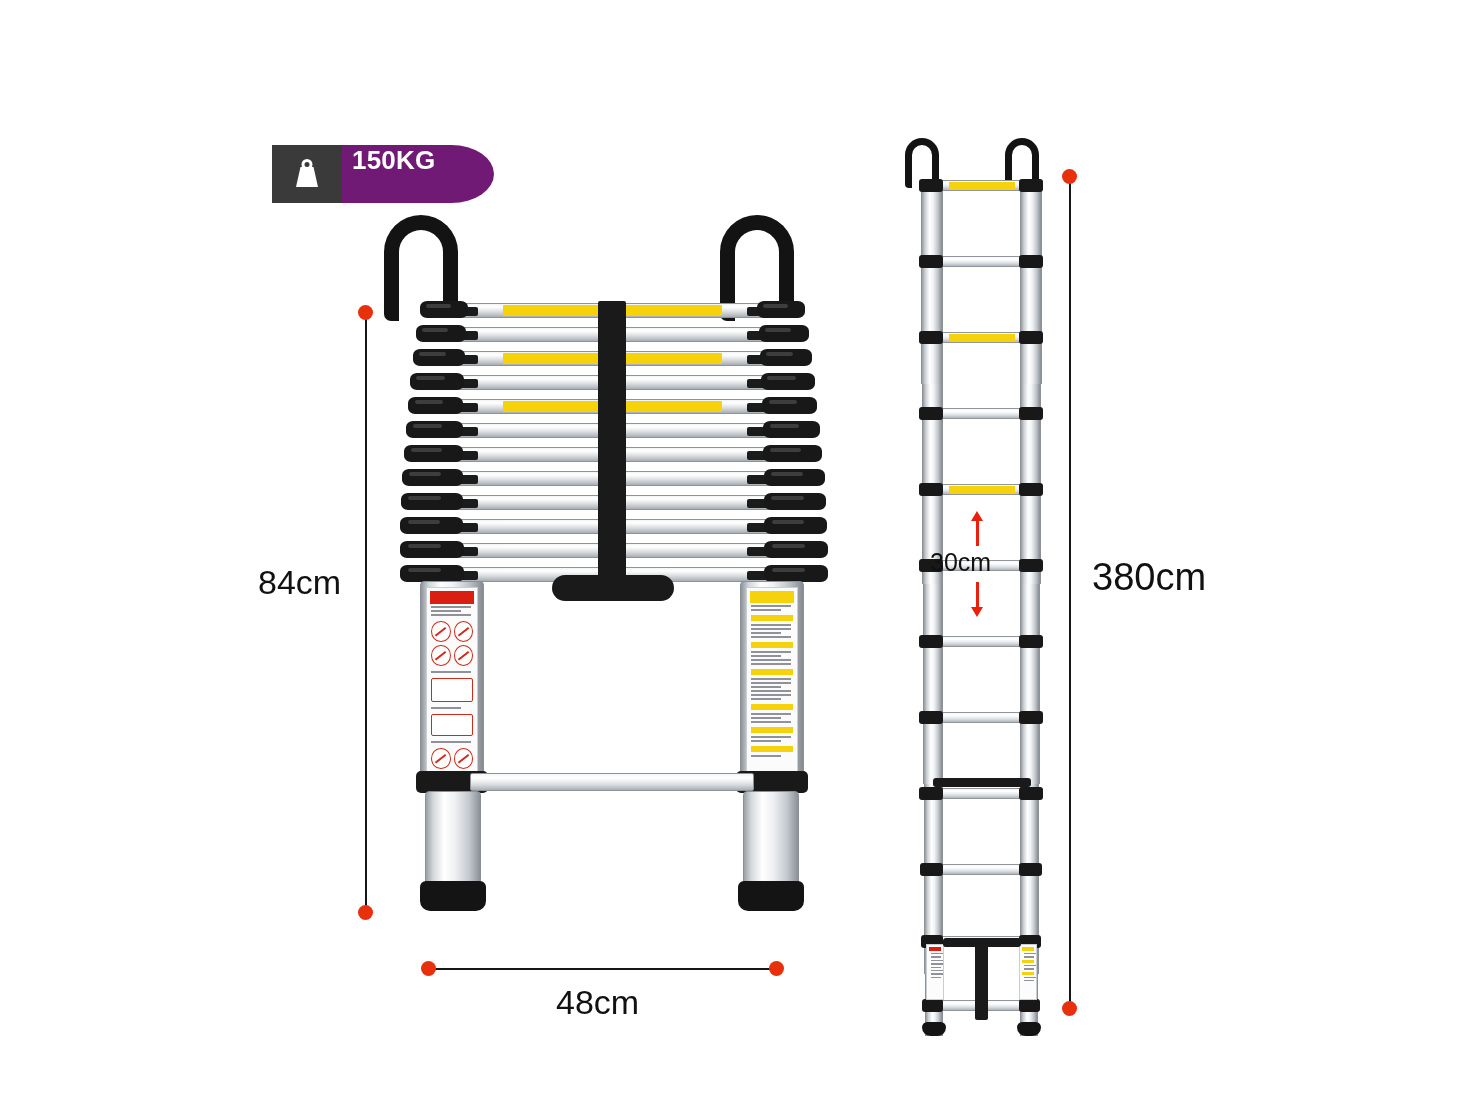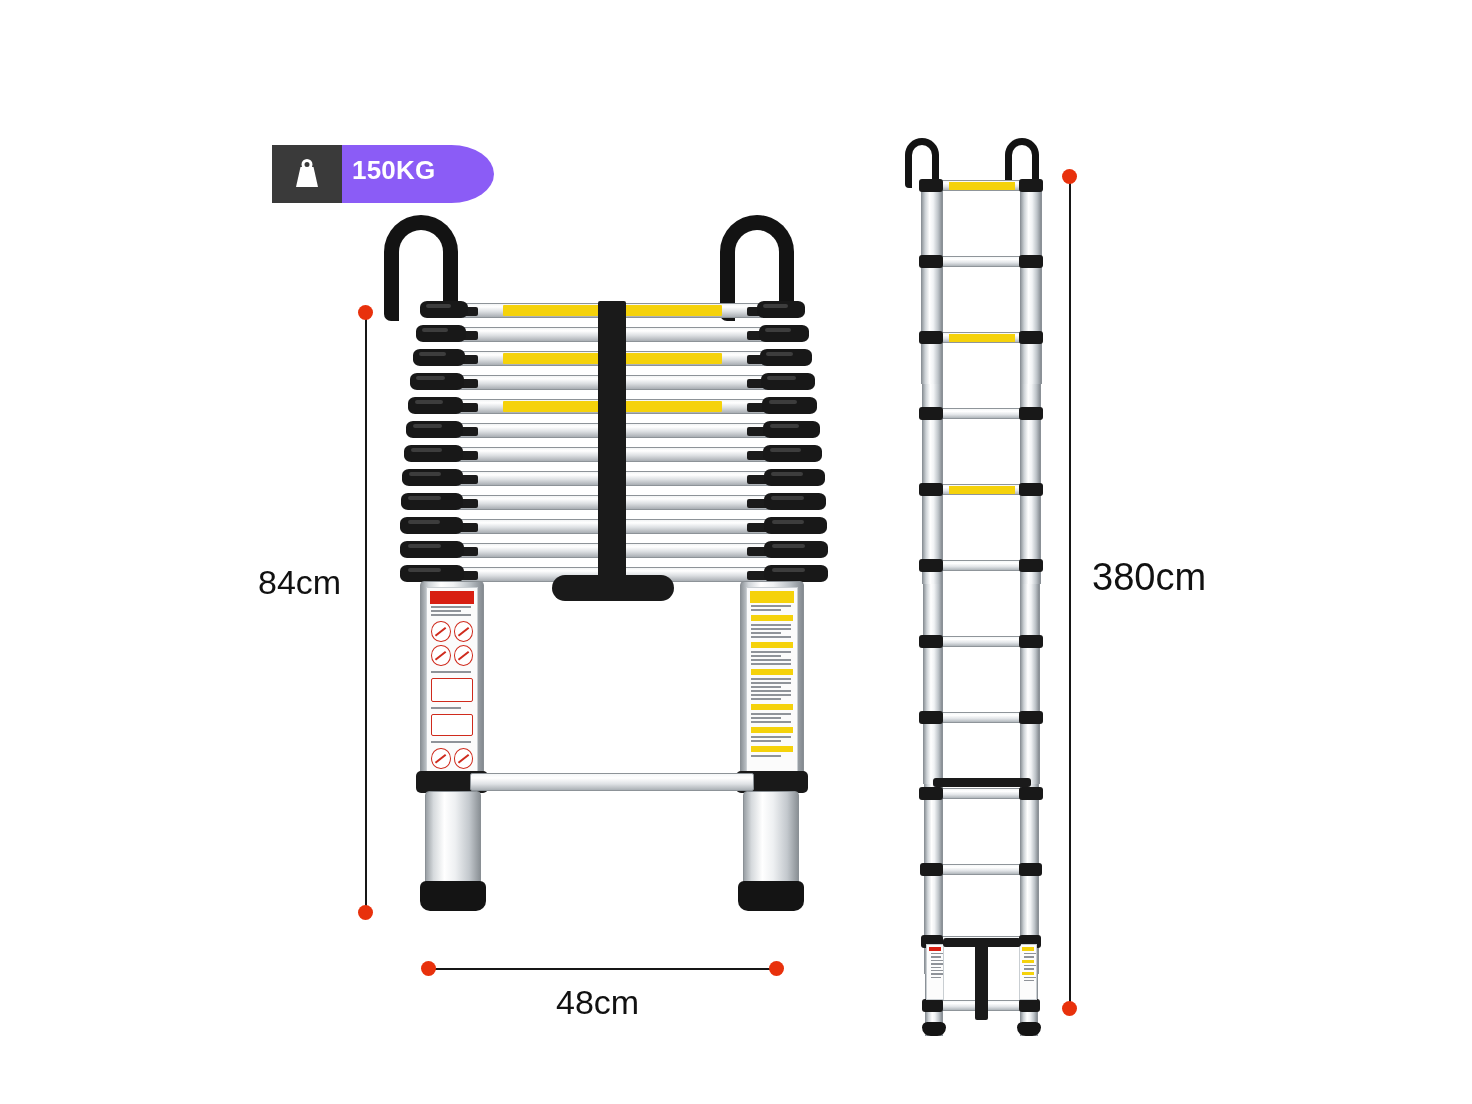--- a/index.html
+++ b/index.html
@@ -53,26 +53,26 @@
     align-items: stretch;
   }
   #badge-icon-box {
     width: 70px;
     background: #3a3a3a;
     display: flex;
     align-items: center;
     justify-content: center;
   }
   #badge-weight-box {
-    background: #8b5cf6;
+    background: #701a75;
     border-top-right-radius: 44px 30px;
     border-bottom-right-radius: 44px 30px;
     padding: 0 24px 8px 10px;
     display: flex;
-    align-items: center;
+    align-items: flex-start;
     justify-content: flex-start;
     min-width: 118px;
   }
   #badge-weight-text {
     color: #ffffff;
     font-size: 26px;
     font-weight: 700;
     letter-spacing: 0.2px;
   }
 
@@ -748,19 +748,26 @@
       <div class="tl m" style="height:1.4px;"></div>
       <div class="tl s" style="height:1.4px;"></div>
     </div>
     <div id="base-strap-v" style="left:80px; top:806px; height:76px;"></div>
     <div id="base-strap-h" style="left:48px; top:800px; width:78px;"></div>
 
     <div class="foot" style="left:27px; top:884px; width:24px; height:14px;"></div>
     <div class="foot" style="left:122px; top:884px; width:24px; height:14px;"></div>
   </div>
 
+  <div id="arrow-30">
+    <div class="arrow-v" style="top:10px; height:26px;"></div>
+    <div class="arrow-head up" style="left:16px; top:1px;"></div>
+    <div class="arrow-v" style="top:72px; height:26px;"></div>
+    <div class="arrow-head down" style="left:16px; top:97px;"></div>
+    <div id="label-30">30cm</div>
+  </div>
 
   <div class="dim-line-v" id="line-380" style="left:1069px; top:176px; height:832px;"></div>
   <div class="dot" style="left:1062px; top:169px;"></div>
   <div class="dot" style="left:1062px; top:1001px;"></div>
   <div class="dim-text" id="label-380" style="left:1092px; top:556px; font-size:38px;">380cm</div>
 
 </div>
 
 </body></html>

